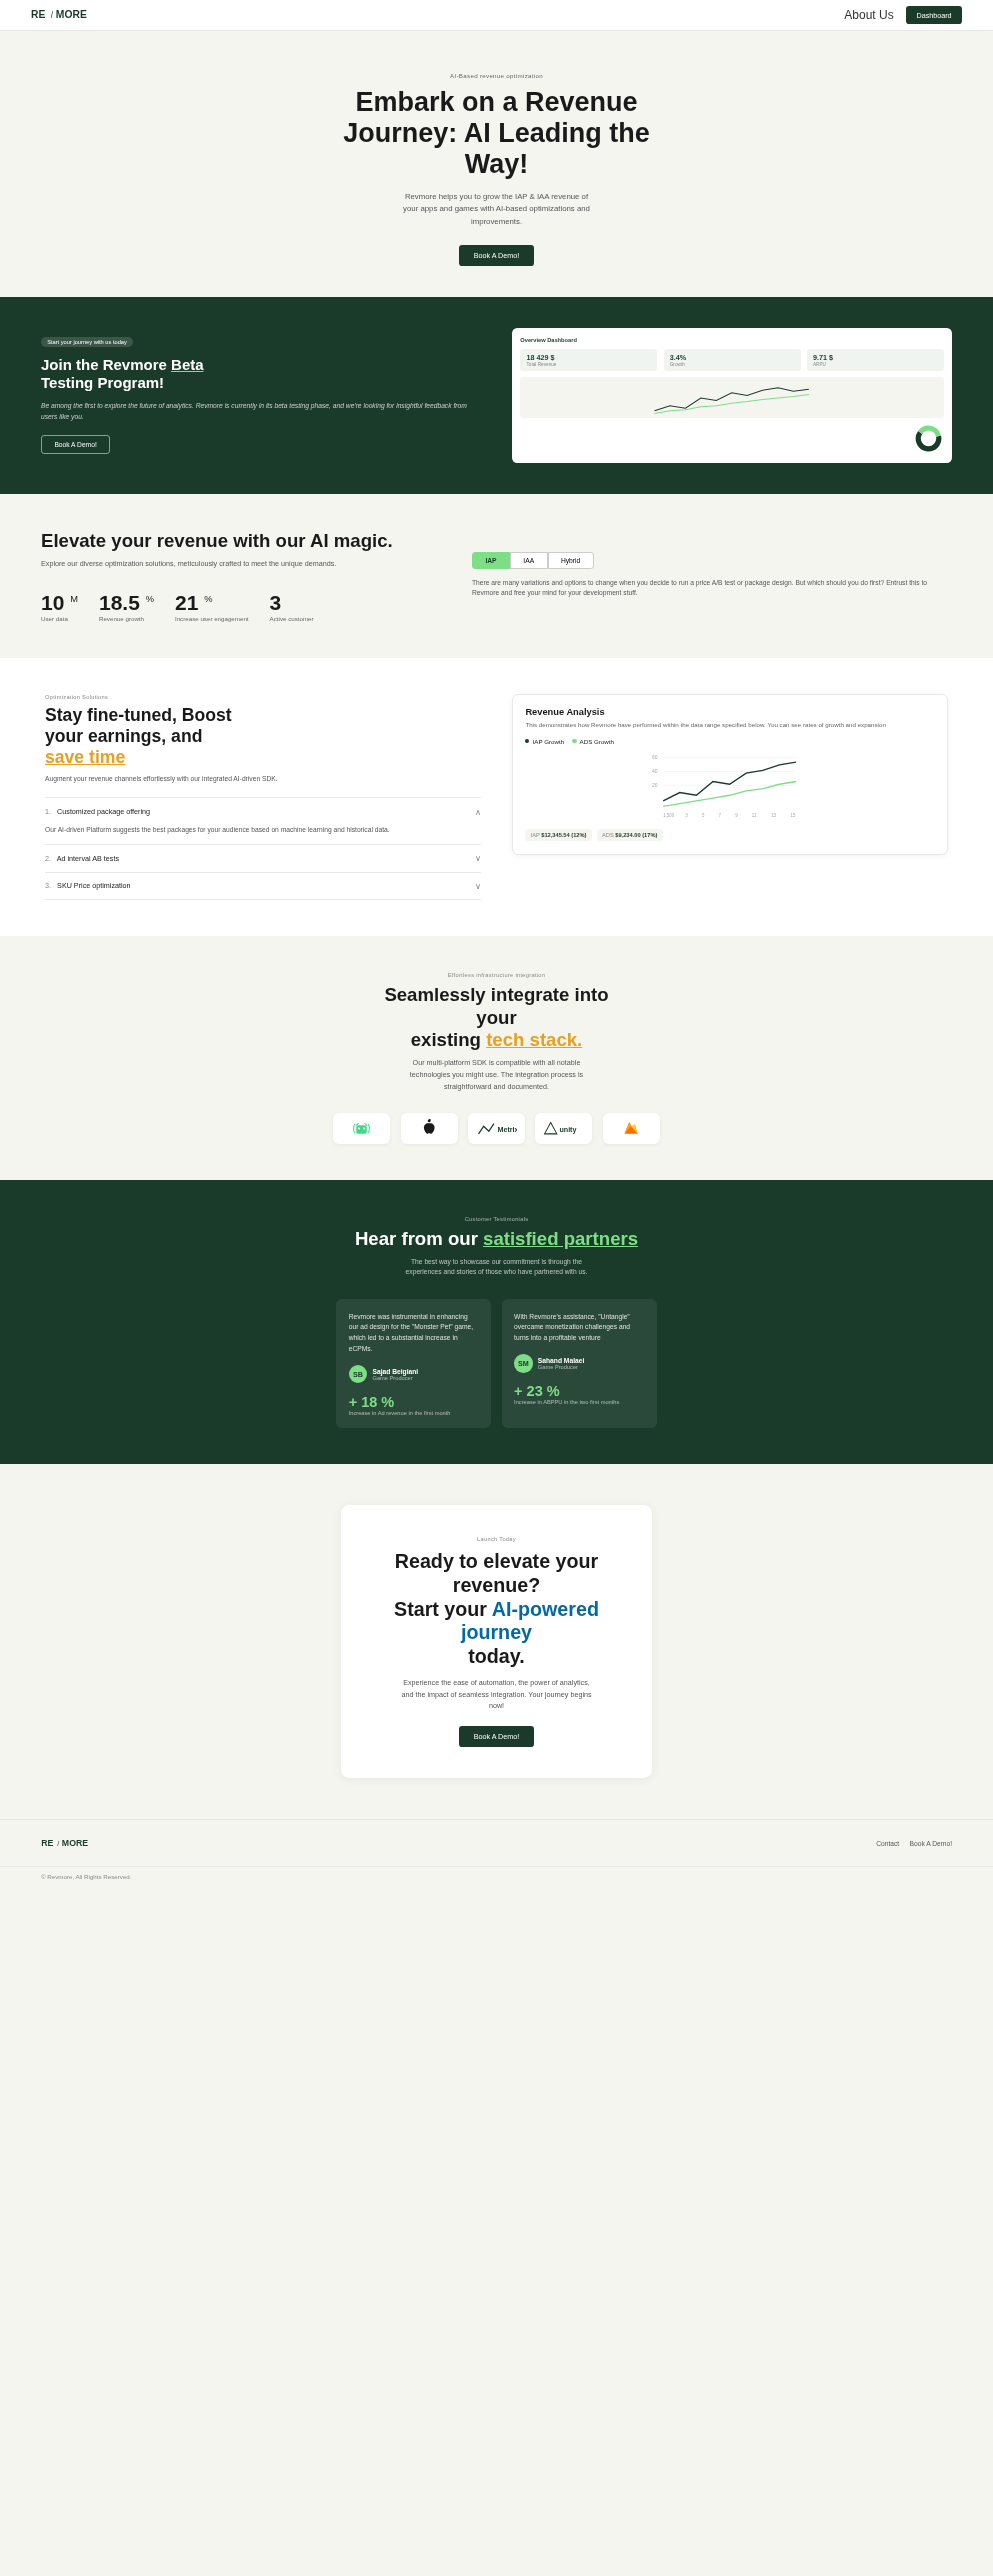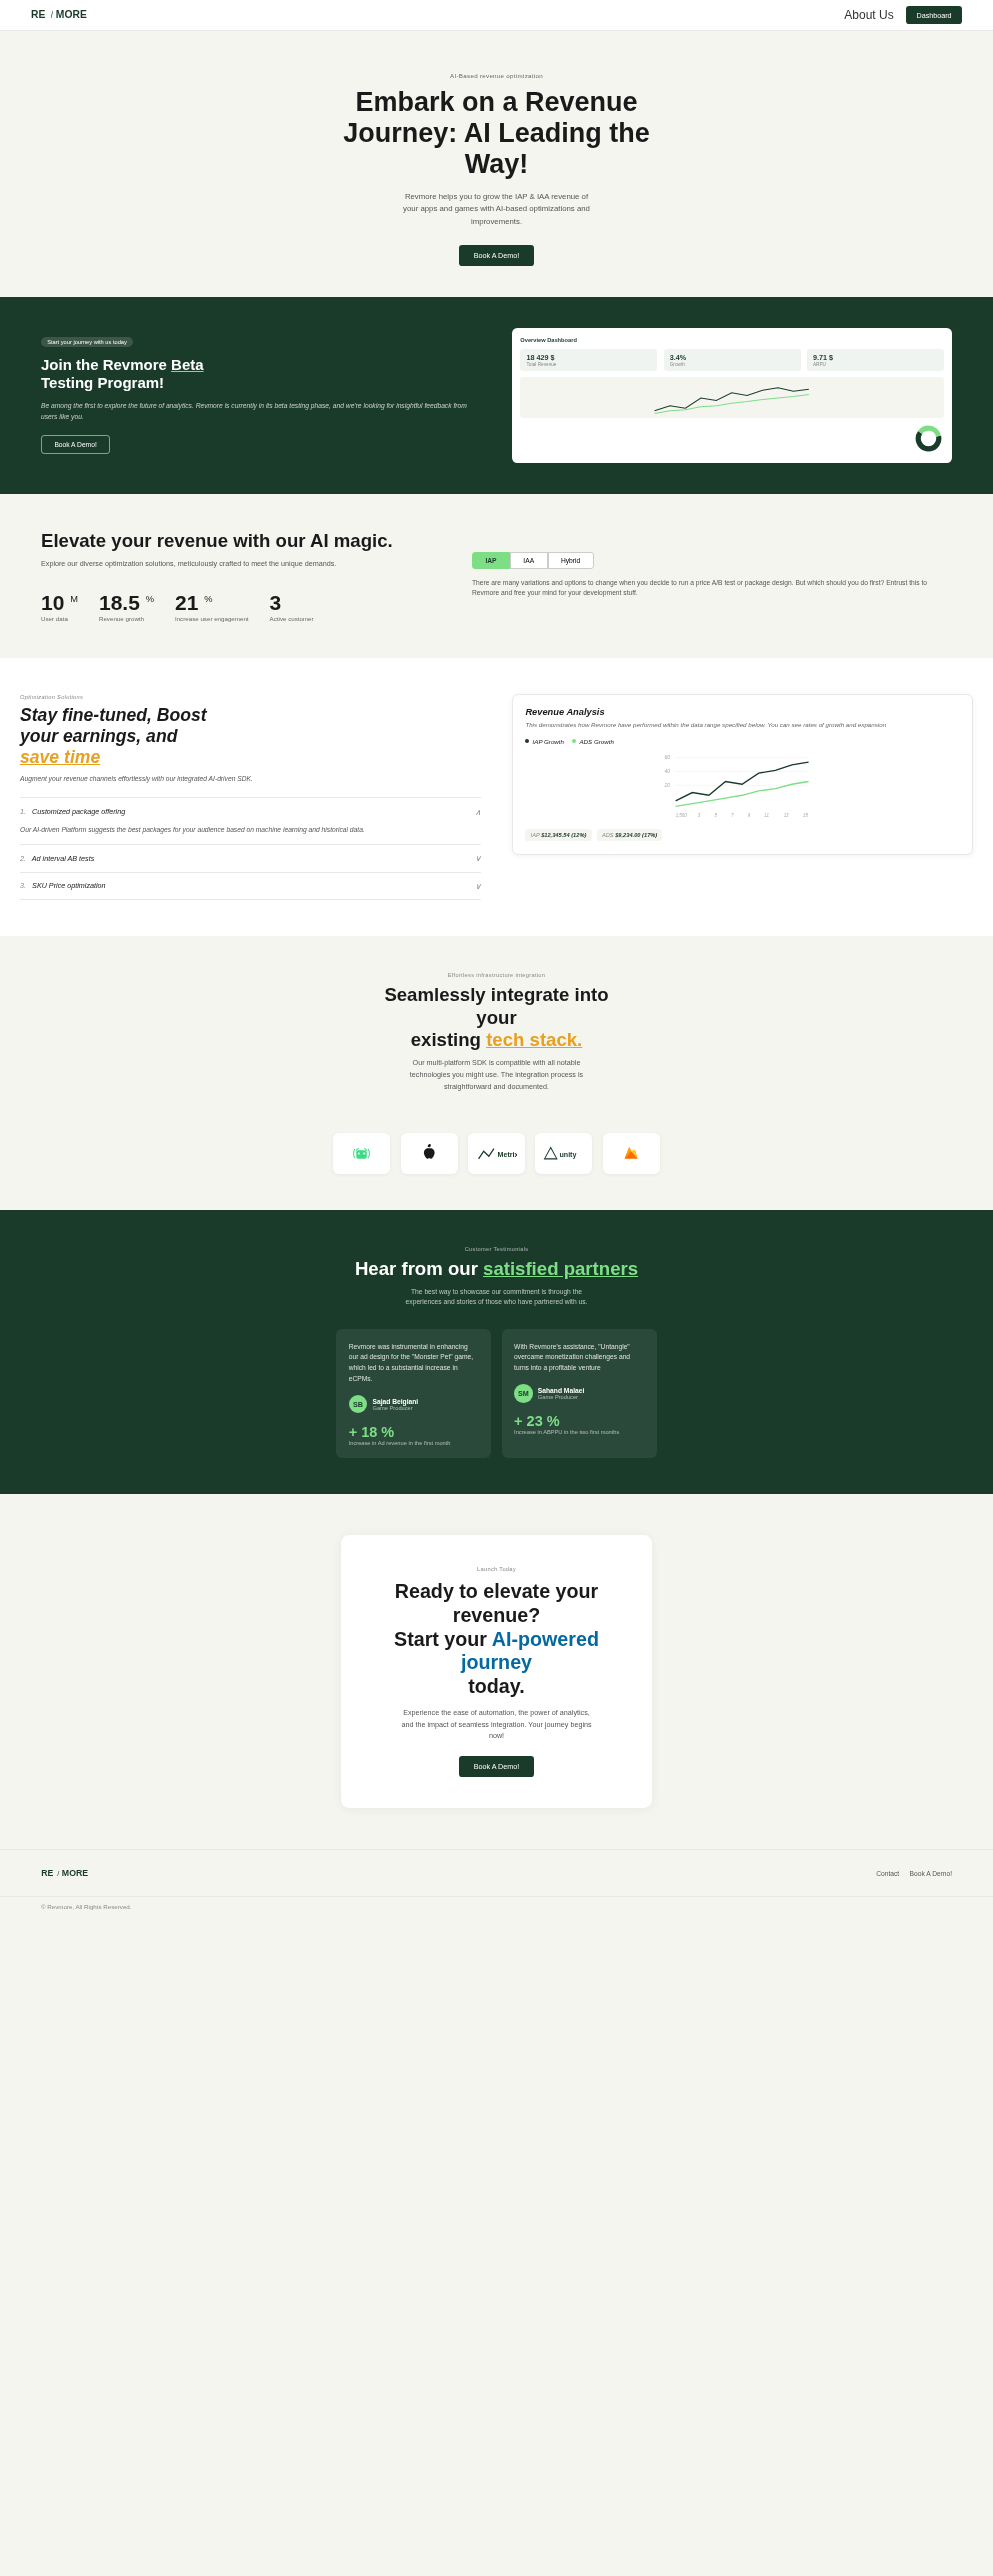--- a/index.html
+++ b/index.html
@@ -153,25 +153,24 @@
       cursor: pointer;
     }
     .tab-btn.active { background: #7dde86; border-color: #7dde86; color: #1a3a2a; font-weight: 600; }
     .tab-btn:first-child { border-radius: 3.1px 0 0 3.1px; }
     .tab-btn:last-child { border-radius: 0 3.1px 3.1px 0; }
     .ai-tab-desc { font-size: 6.7px; color: #555; line-height: 1.6; }
 
     
     .opt-section {
       background: #fff;
-      padding: 36px 20px;
+      padding: 36px 45px;
       display: flex;
       gap: 31px;
       align-items: flex-start;
-      font-style: italic;
     }
     .opt-left { flex: 1; }
     .opt-tag { font-size: 5.7px; color: #888; margin-bottom: 5.2px; letter-spacing: 0.3px; }
     .opt-title { font-size: 17.6px; font-weight: 700; line-height: 1.2; margin-bottom: 6.2px; }
     .opt-title .highlight { color: #e8a020; text-decoration: underline; }
     .opt-desc { font-size: 6.7px; color: #555; line-height: 1.6; margin-bottom: 12.4px; }
     .accordion { border-top: 0.5px solid #e8e8e8; }
     .accordion-item { border-bottom: 0.5px solid #e8e8e8; }
     .accordion-header {
       display: flex;
@@ -214,27 +213,26 @@
     }
     .tech-tag { font-size: 5.7px; color: #888; margin-bottom: 6.2px; letter-spacing: 0.3px; }
     .tech-title { font-size: 18.6px; font-weight: 700; line-height: 1.2; margin-bottom: 6.2px; max-width: 259px; margin-left: auto; margin-right: auto; }
     .tech-title .highlight { color: #e8a020; text-decoration: underline; }
     .tech-desc { font-size: 7.2px; color: #555; max-width: 207px; margin: 0 auto 21px; line-height: 1.6; }
     .tech-logos { display: flex; gap: 10.4px; justify-content: center; flex-wrap: wrap; }
     .tech-logo-box {
       background: #fff;
       border-radius: 6.2px;
       width: 57px;
-      height: 41px;
+      height: 31px;
       display: flex;
       align-items: center;
       justify-content: center;
       font-size: 14.5px;
       box-shadow: 0 1px 4.1px rgba(0,0,0,0.06);
-      margin-top: 20px;
     }
 
     
     .testimonials-section {
       background: #1a3a2a;
       padding: 36px 41px;
       color: #fff;
       text-align: center;
     }
     .test-tag { font-size: 5.7px; color: rgba(255,255,255,0.6); margin-bottom: 6.2px; letter-spacing: 0.3px; }

